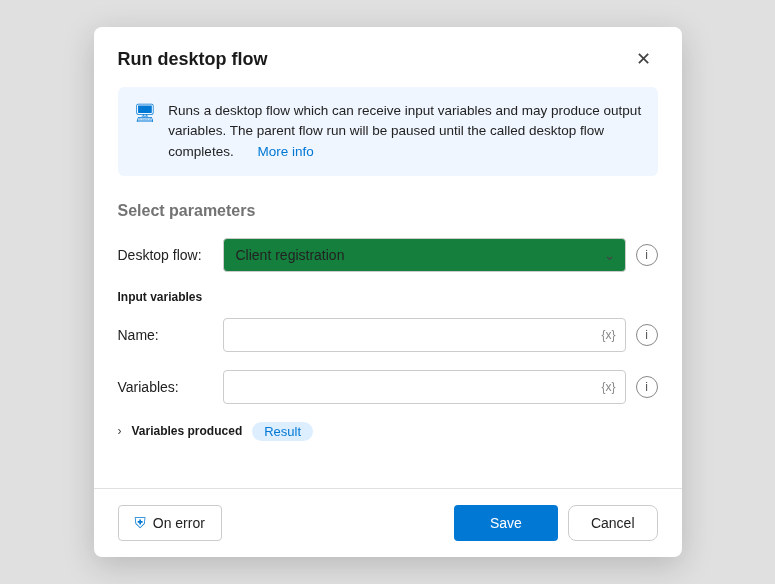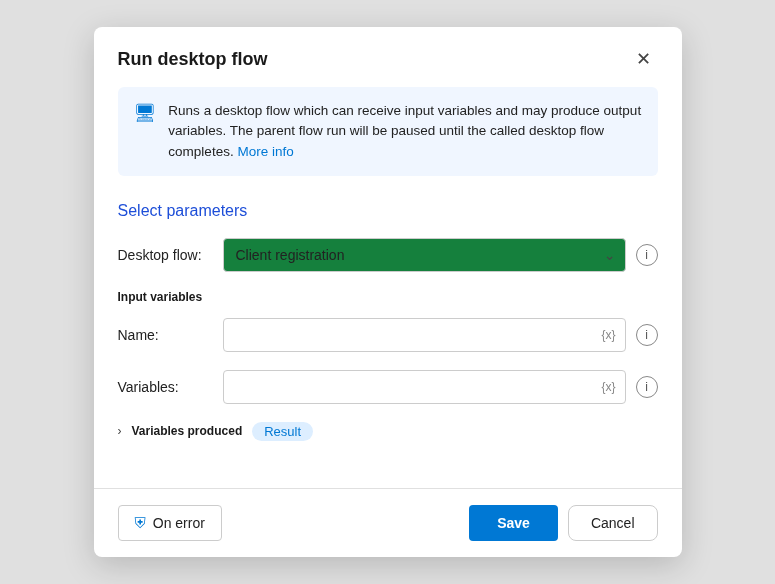--- a/index.html
+++ b/index.html
@@ -78,31 +78,32 @@
     .info-banner-text {
       font-size: 13.5px;
       color: #222;
       line-height: 1.5;
     }
 
     .info-banner-link {
       color: #0078d4;
       text-decoration: none;
       font-size: 13.5px;
+      margin-left: 20px;
     }
 
     .dialog-body {
       padding: 10px 24px 0 24px;
       flex: 1;
     }
 
     .section-title {
       font-size: 16px;
-      font-weight: 400;
-      color: #1d4ed8;
+      font-weight: 700;
+      color: #737373;
       margin-bottom: 18px;
       margin-top: 6px;
     }
 
     .field-row {
       display: flex;
       align-items: center;
       margin-bottom: 18px;
       gap: 10px;
     }
@@ -250,23 +251,23 @@
     .footer-right {
       display: flex;
       gap: 10px;
     }
 
     .save-button {
       background: #0078d4;
       color: #fff;
       border: none;
       border-radius: 4px;
-      padding: 9px 28px;
-      font-size: 14px;
-      font-weight: 700;
+      padding: 9px 36px;
+      font-size: 14px;
+      font-weight: 400;
       cursor: pointer;
     }
 
     .cancel-button {
       background: #fff;
       color: #222;
       border: 1.5px solid #ccc;
       border-radius: 8px;
       padding: 9px 22px;
       font-size: 14px;

